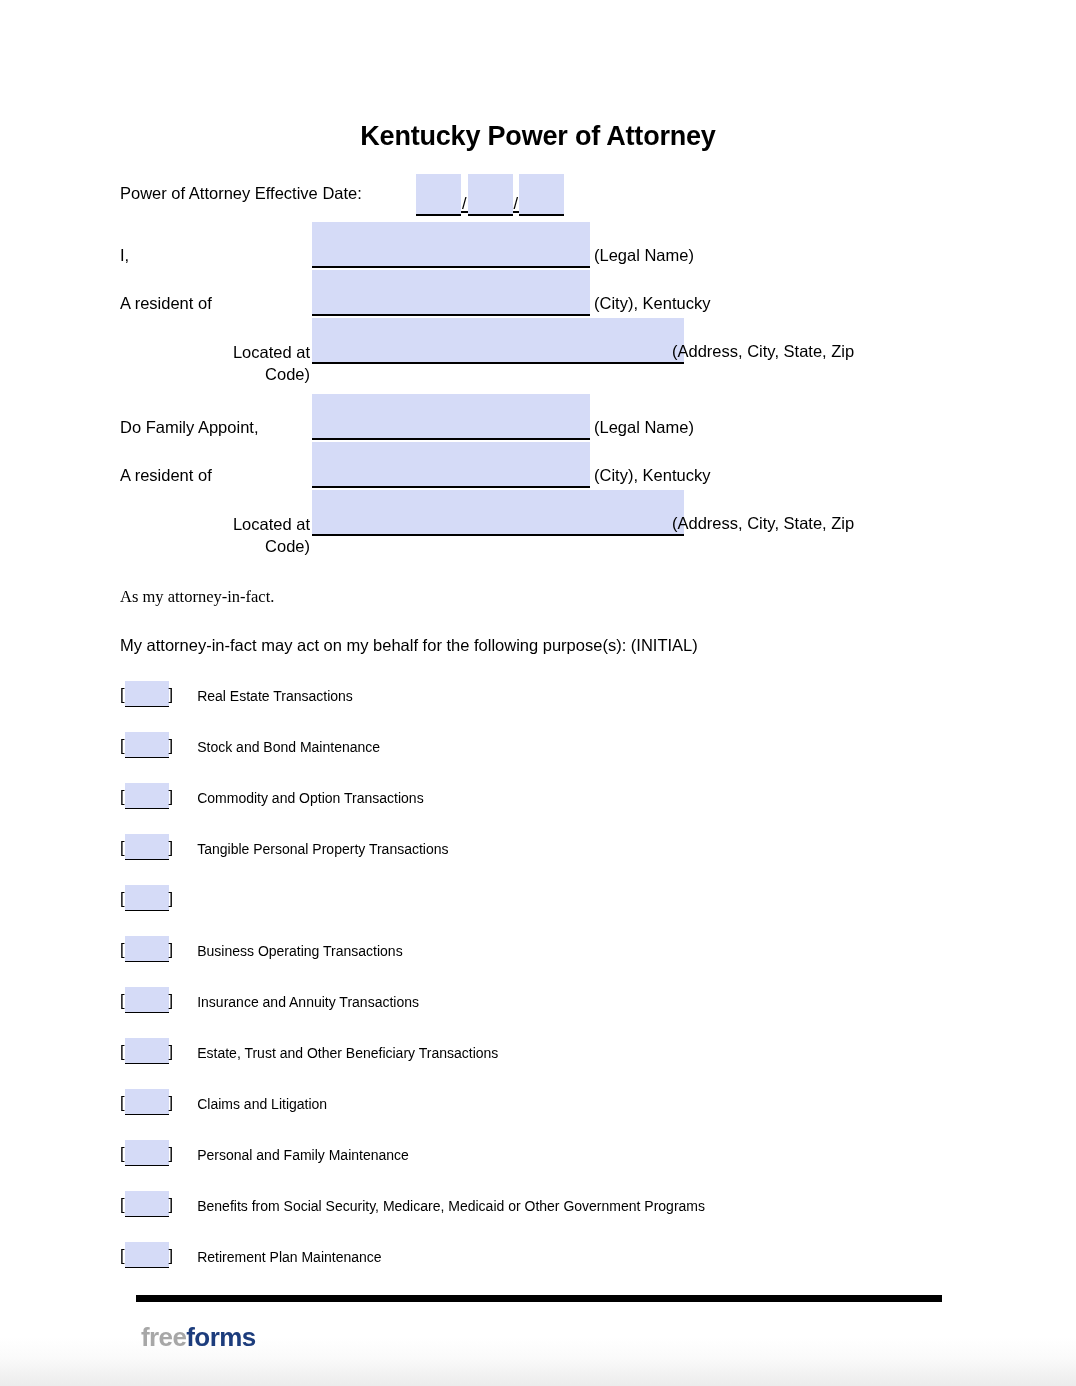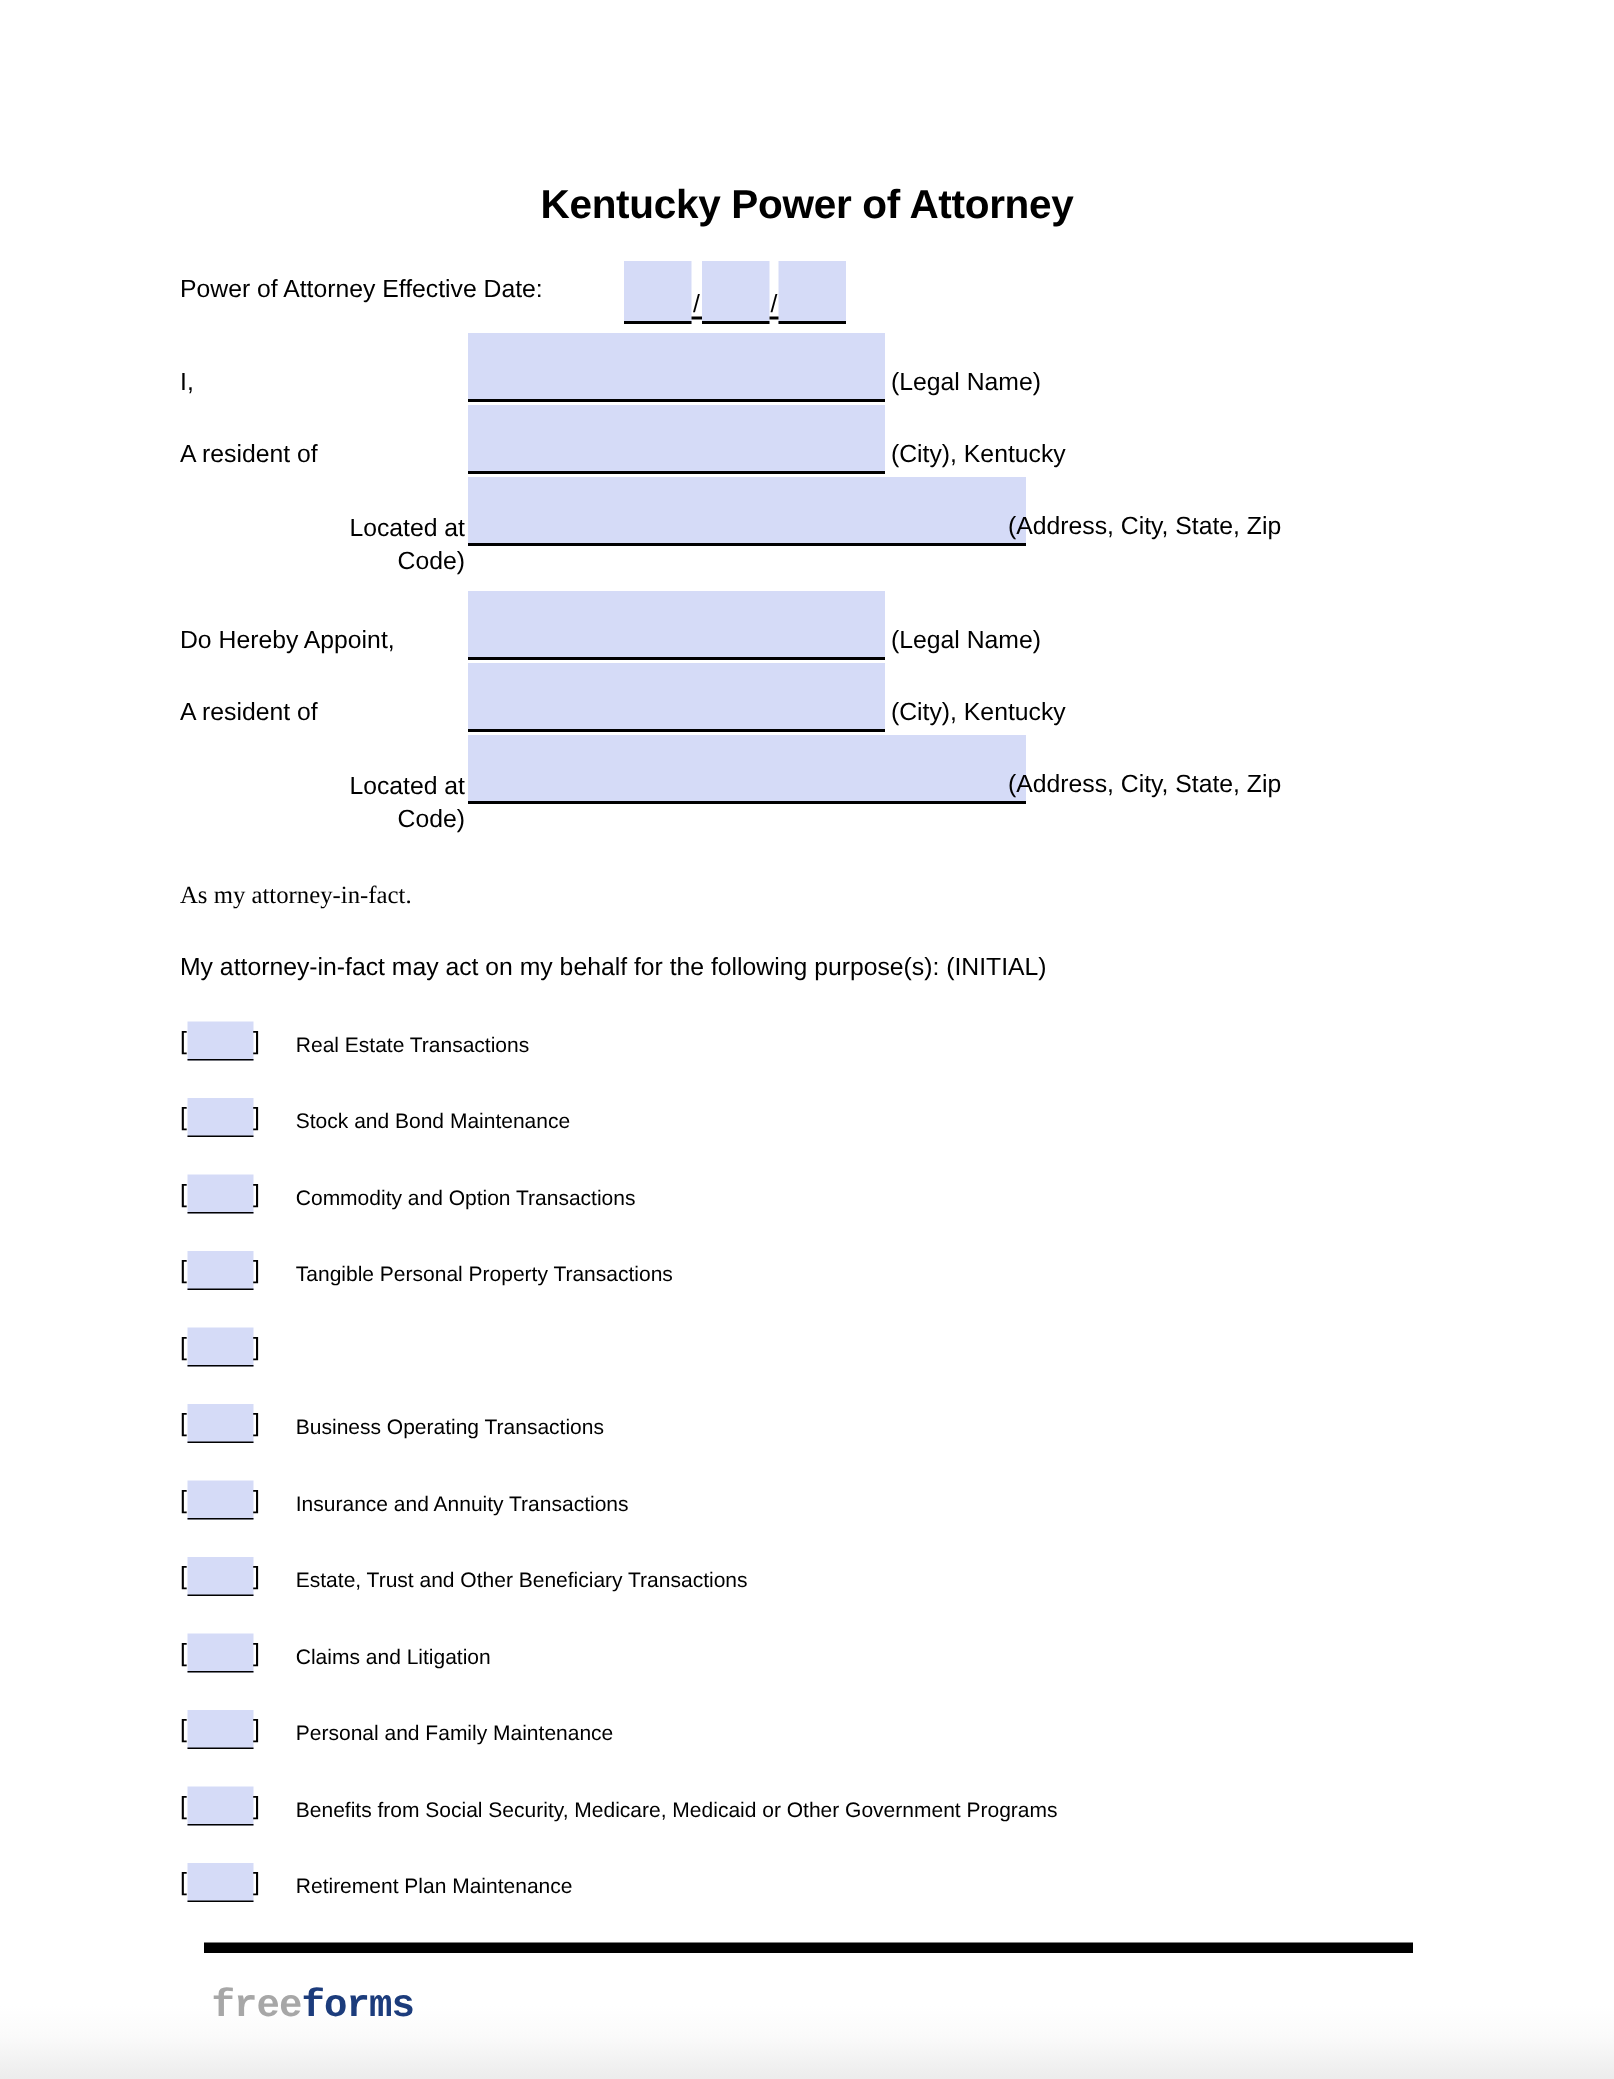--- a/index.html
+++ b/index.html
@@ -171,21 +171,20 @@
   }
   .footer-logo {
     position: absolute;
     left: 141px;
     top: 1324px;
     font-size: 26px;
     font-weight: bold;
     letter-spacing: -0.6px;
     line-height: 1;
     white-space: nowrap;
-    font-family: Liberation Mono, monospace;
   }
   .logo-free { color: #a7a7a7; }
   .logo-forms { color: #1c3c7c; }
 </style>
 </head>
 <body>
 
 <div class="page">
 
   <div class="doc">
@@ -218,21 +217,21 @@
     <div class="field-row row-tall">
       <span class="field-label wrapped">
         <span>Located at</span><br>
         <span>Code)</span>
       </span>
       <span class="field-input w-wide"></span>
       <span class="field-suffix s-wide">(Address, City, State, Zip</span>
     </div>
 
     <div class="field-row">
-      <span class="field-label">Do Hereby Appoint,</span>
+      <span class="field-label">Do Family Appoint,</span>
       <span class="field-input w-narrow"></span>
       <span class="field-suffix s-narrow">(Legal Name)</span>
     </div>
 
     <div class="field-row">
       <span class="field-label">A resident of</span>
       <span class="field-input w-narrow"></span>
       <span class="field-suffix s-narrow">(City), Kentucky</span>
     </div>
 

